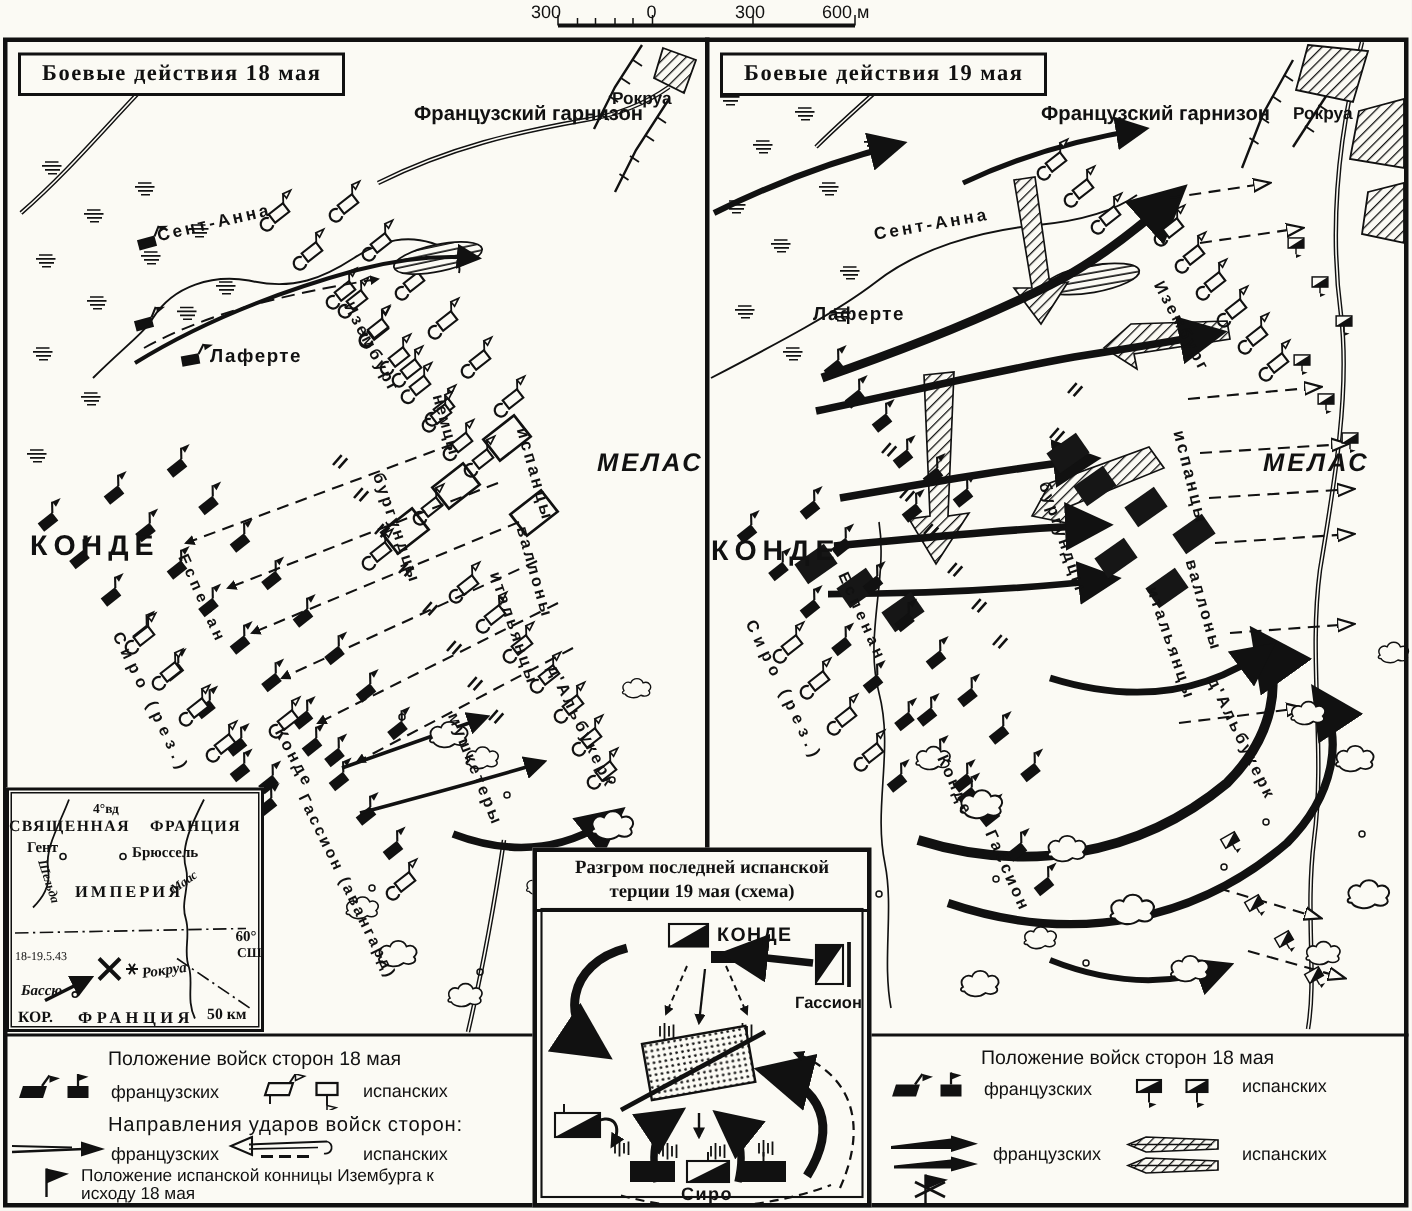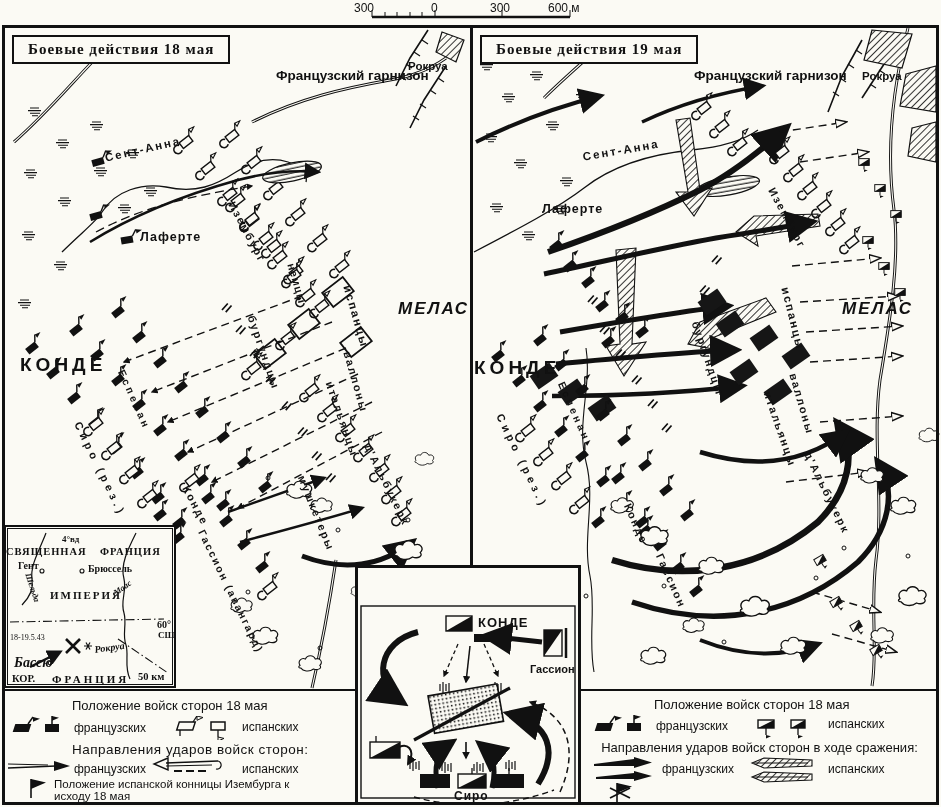--- a/index.html
+++ b/index.html
@@ -482,27 +482,31 @@
   <div class="lbl" style="left:94px;top:20px;font-size:10.5px;letter-spacing:1px">ФРАНЦИЯ</div>
   <div class="lbl" style="left:12px;top:34px;font-size:10px">Гент</div>
   <div class="lbl" style="left:82px;top:37px;font-size:10px">Брюссель</div>
   <div class="lbl" style="left:26px;top:45px;font-size:8.5px;font-style:italic;transform:rotate(72deg)">Шельда</div>
   <div class="lbl" style="left:106px;top:63px;font-size:8.5px;font-style:italic;transform:rotate(-35deg)">Маас</div>
   <div class="lbl" style="left:44px;top:63px;font-size:11px;letter-spacing:2px">ИМПЕРИЯ</div>
   <div class="lbl" style="left:151px;top:93px;font-size:10px">60°</div>
   <div class="lbl" style="left:152px;top:104px;font-size:9px">СШ</div>
   <div class="lbl" style="left:4px;top:107px;font-size:8px;font-weight:400">18-19.5.43</div>
   <div class="lbl" style="left:88px;top:118px;font-size:10px;font-style:italic;transform:rotate(-8deg)">Рокруа</div>
-  <div class="lbl" style="left:8px;top:129px;font-size:14px;font-style:italic">Бассю</div>
+  <div class="lbl" style="left:8px;top:129px;font-size:10px;font-style:italic">Бассю</div>
   <div class="lbl" style="left:6px;top:147px;font-size:10.5px">КОР.</div>
   <div class="lbl" style="left:46px;top:147px;font-size:11px;letter-spacing:3px">ФРАНЦИЯ</div>
   <div class="lbl" style="left:132px;top:145px;font-size:10.5px">50 км</div>
 </div>
 
 <div class="tbox">
+  <div class="hd">
+    <div>Разгром последней испанской</div>
+    <div>терции 19 мая (схема)</div>
+  </div>
   <div class="tbody">
     <svg width="220" height="198">
       <rect x="3" y="2" width="214" height="192" fill="none" stroke="#111" stroke-width="1.4"></rect>
 
       <g transform="translate(88,12)">
             <rect width="26" height="15" fill="#fbfaf4" stroke="#111" stroke-width="1.4"></rect>
         <path d="M0,15 L26,15 L26,0 z" fill="#111"></path>
           </g>
       <rect x="116" y="30" width="22" height="8" fill="#111"></rect>
 
@@ -638,21 +642,20 @@
       <path d="M0,11 l5,1.2 -5,2.4 z" fill="#111"></path>
         </g>
     <g transform="translate(46,8)">
           <rect x="-7" y="-4" width="14" height="8" fill="#fbfaf4" stroke="#111" stroke-width="1.4"></rect>
       <path d="M-7,4 L7,4 L7,-4 z" fill="#111"></path>
           <line x1="0" y1="4" x2="0" y2="11" stroke="#111" stroke-width="1.3"></line>
       <path d="M0,11 l5,1.2 -5,2.4 z" fill="#111"></path>
         </g>
   </svg>
   <div class="t" style="left:246px;top:25px;font-size:12px">испанских</div>
-  <div class="t" style="left:0px;top:48px;width:355px;text-align:center;font-size:13px">Направления ударов войск сторон в ходе сражения:</div>
   <svg class="legsym" style="left:12px;top:64px" width="62" height="28">
     <polygon points="0,8 40,3 40,1 58,6.5 40,12 40,10 0,10" fill="#111"></polygon>
     <polygon points="2,21 40,17 40,15 58,20 40,25 40,23 2,23" fill="#111"></polygon>
   </svg>
   <div class="t" style="left:80px;top:70px;font-size:12px">французских</div>
   <svg class="legsym" style="left:168px;top:64px" width="66" height="28">
     <polygon points="14,2 62,4 62,10 14,12 2,7" fill="url(#pH)" stroke="#111" stroke-width="1.1"></polygon>
     <polygon points="14,16 62,18 62,24 14,26 2,21" fill="url(#pH)" stroke="#111" stroke-width="1.1"></polygon>
     <line x1="4" y1="7" x2="58" y2="7" stroke="#111" stroke-width="1"></line>
     <line x1="4" y1="21" x2="58" y2="21" stroke="#111" stroke-width="1"></line>

